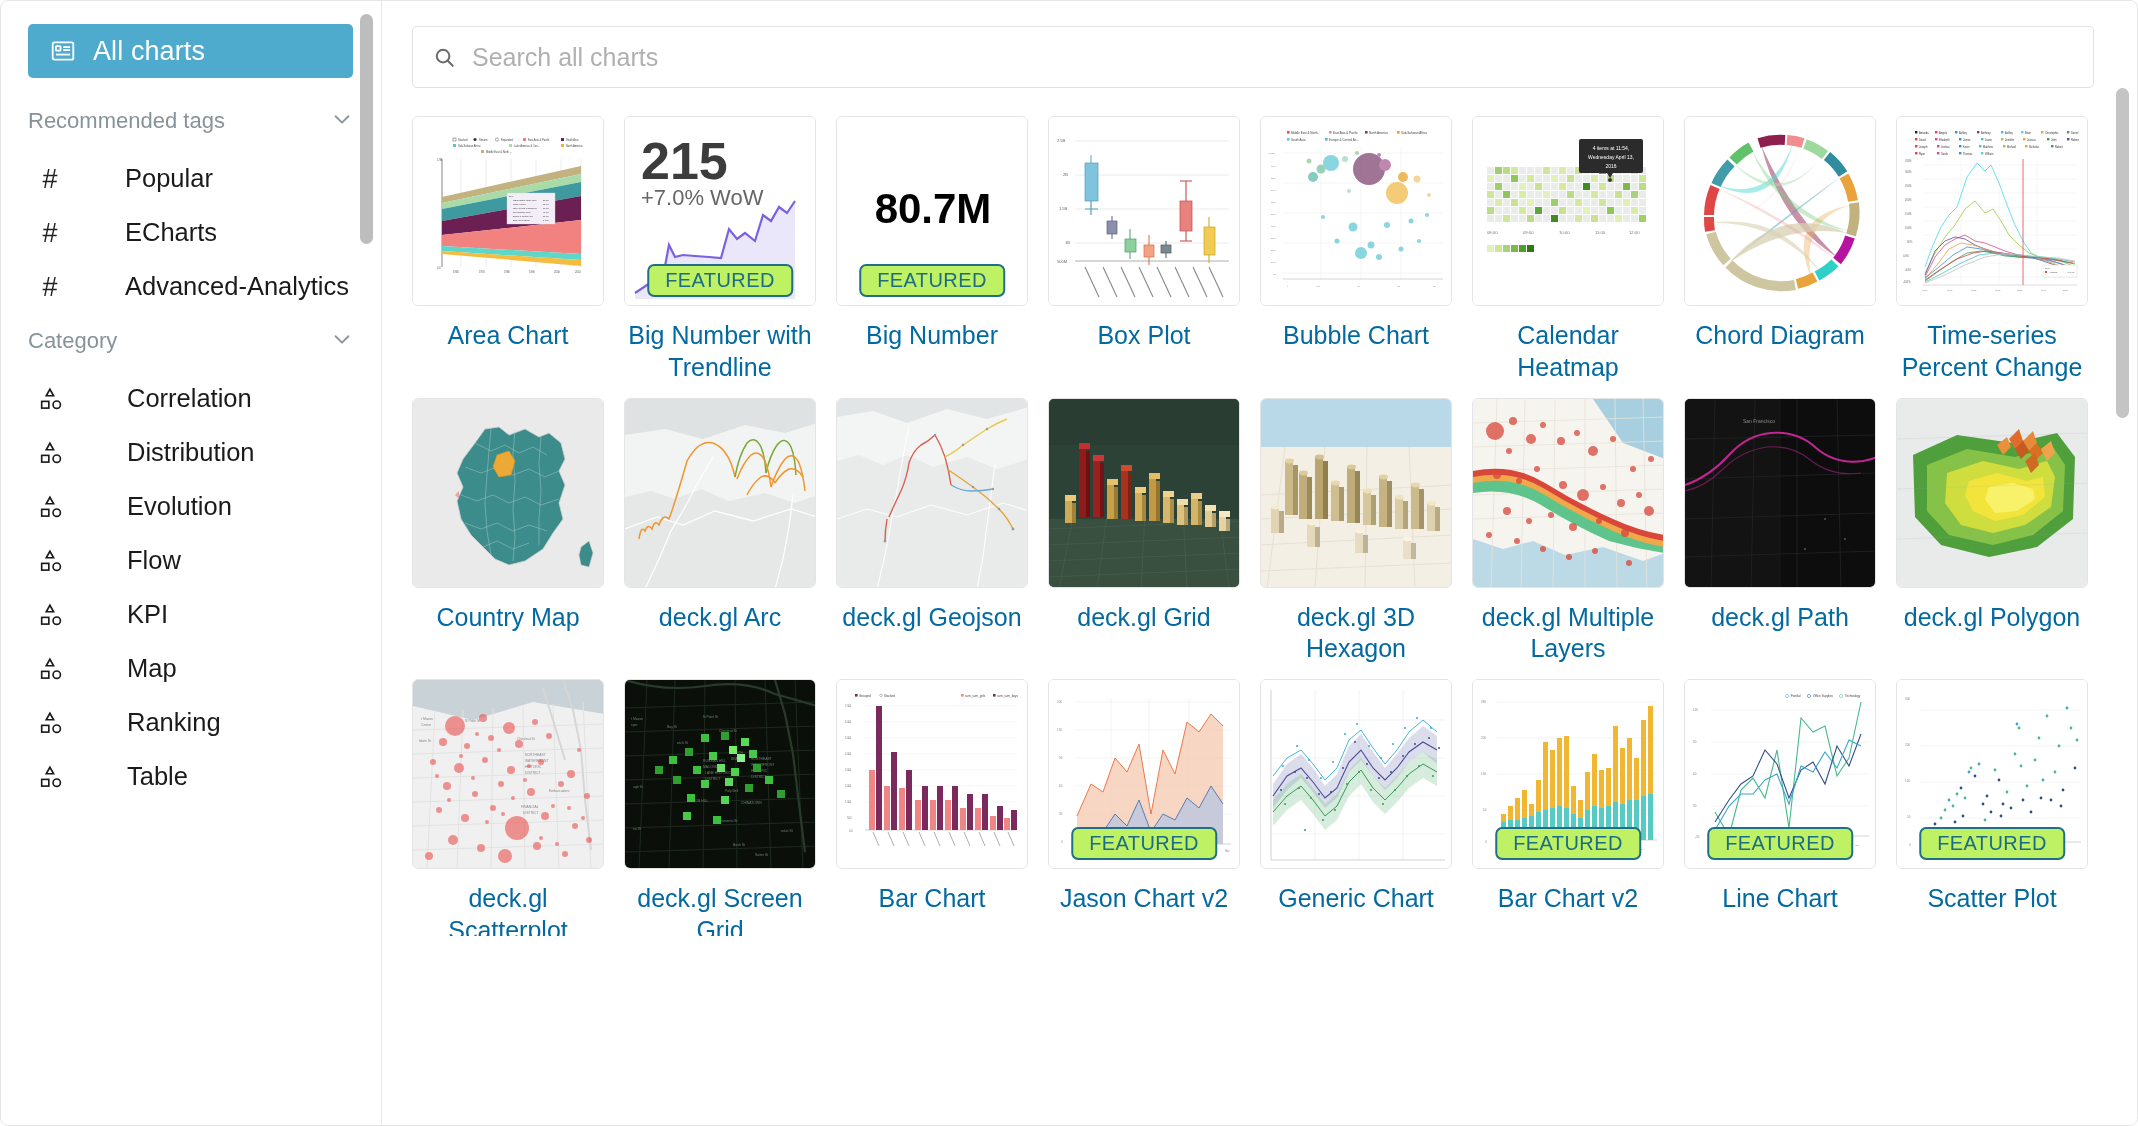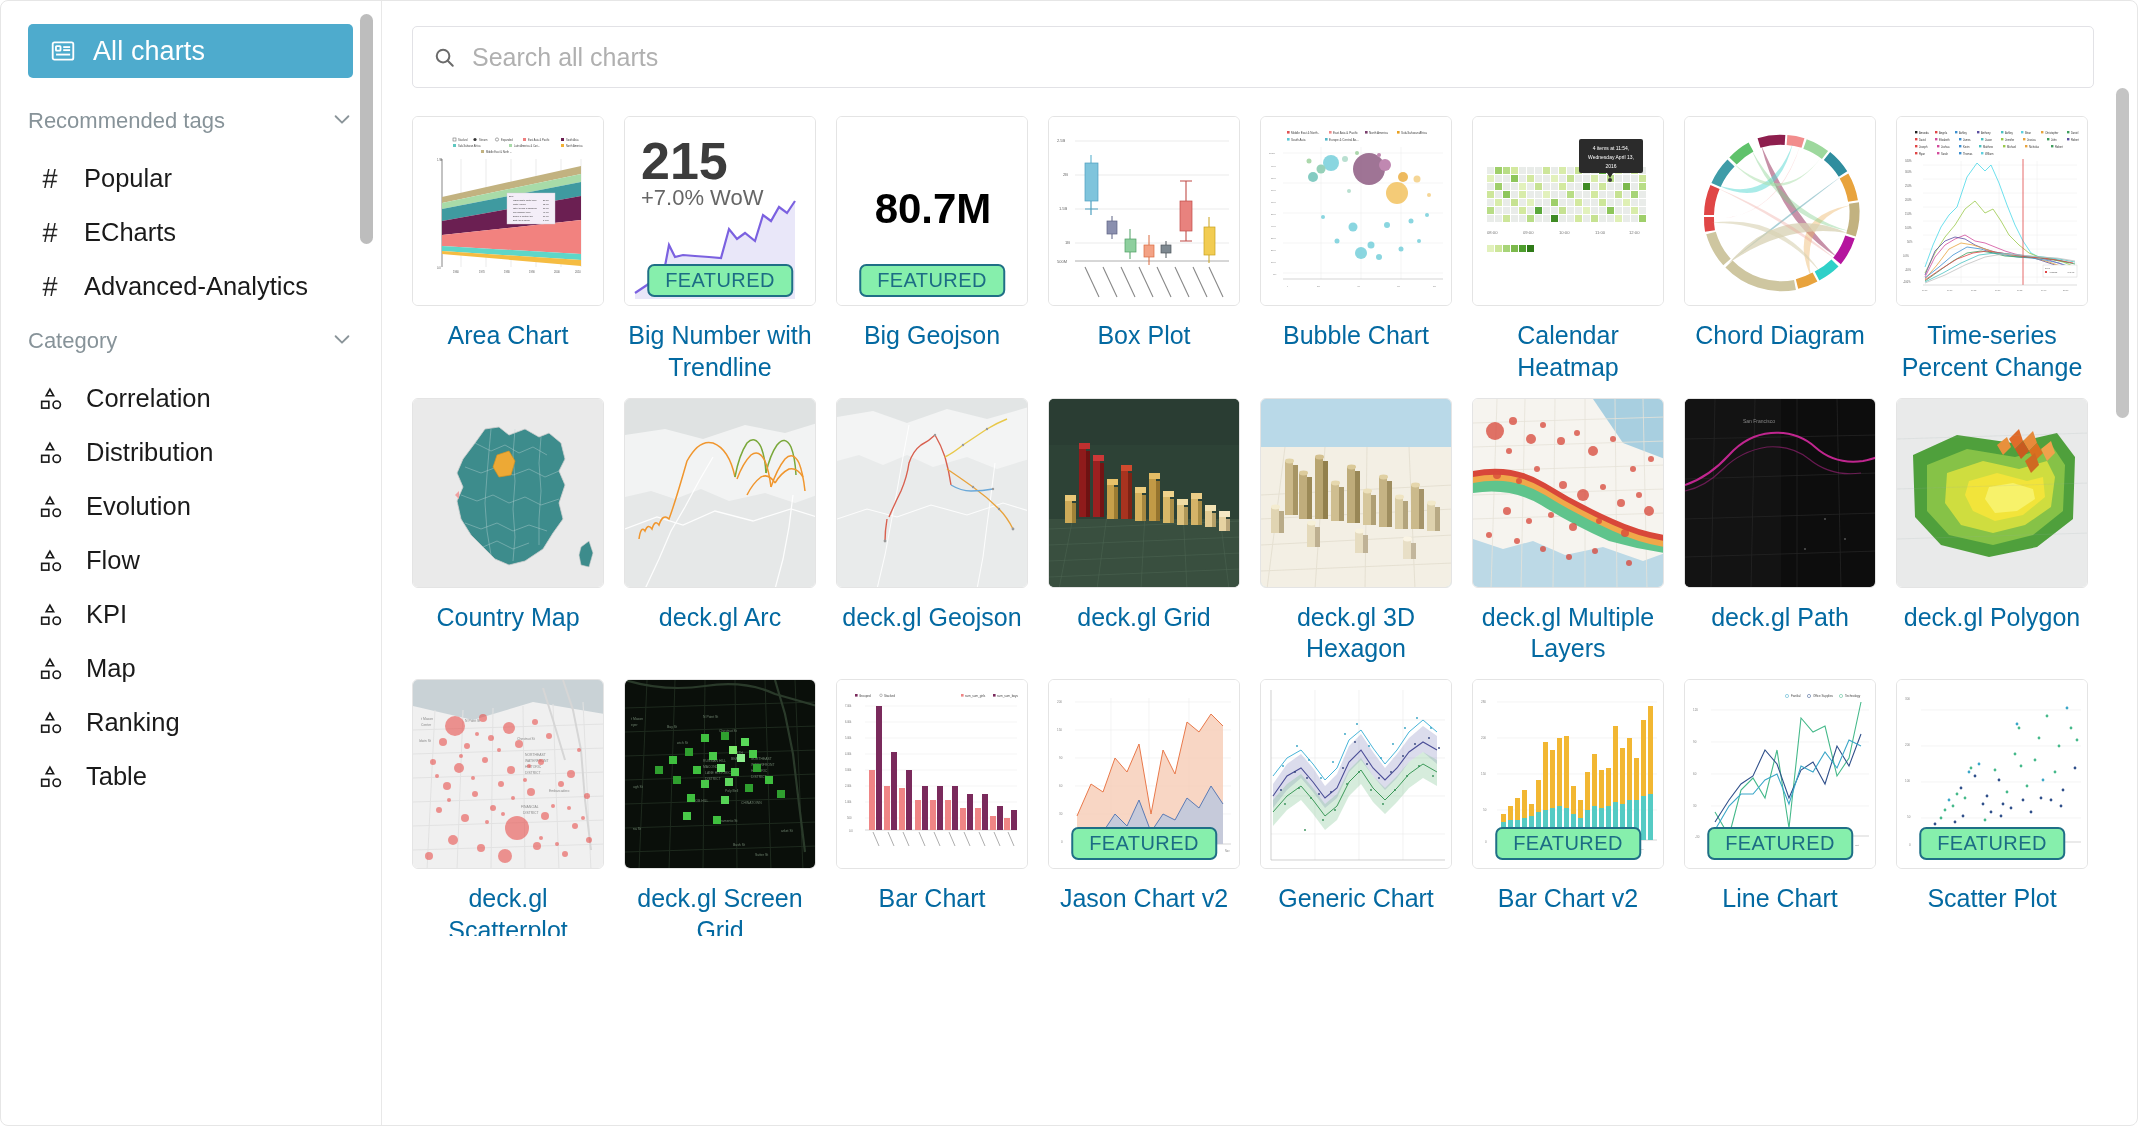--- a/index.html
+++ b/index.html
@@ -83,21 +83,21 @@
   }
   .nav-item .hash {
     font-size: 27px;
     color: #222;
     line-height: 1;
     width: 24px;
     text-align: center;
     font-weight: 400;
   }
   .nav-item .catico { width: 26px; height: 26px; flex: 0 0 26px; display:block; }
-  .nav-item .t { line-height: 1; }
+  .nav-item .t { line-height: 1; margin-left: 41px; }
 
   .tags-list { margin-bottom: 14px; }
   .cat-list { }
 
   
   .sb-track {
     position: absolute;
     top: 10px;
     right: 8px;
     width: 14px;
@@ -169,21 +169,21 @@
     overflow: hidden;
   }
   .thumb svg { display: block; width: 192px; height: 190px; }
   .featured {
     position: absolute;
     left: 50%;
     transform: translateX(-50%);
     bottom: 8px;
     border: 2px solid #1f6f86;
     color: #1c6c84;
-    background: #86efac;
+    background: #bef264;
     border-radius: 7px;
     font-size: 20px;
     letter-spacing: 0.4px;
     padding: 4px 16px 5px 16px;
     line-height: 1;
     white-space: nowrap;
   }
   .cap {
     margin-top: 14px;
     text-align: center;
@@ -464,21 +464,21 @@
         </div>
 
         <div class="card">
           <div class="thumb">
             <svg viewBox="0 0 192 190">
               <rect width="192" height="190" fill="#fff"></rect>
               <text x="96" y="106" font-size="42" font-weight="bold" fill="#000" text-anchor="middle" font-family="Liberation Sans">80.7M</text>
             </svg>
             <div class="featured">FEATURED</div>
           </div>
-          <div class="cap">Big Geojson</div>
+          <div class="cap">Big Number</div>
         </div>
 
         <div class="card">
           <div class="thumb">
             <svg viewBox="0 0 192 190">
               <rect width="192" height="190" fill="#fff"></rect>
               <g stroke="#e3e3e3" stroke-width="0.7">
                 <line x1="26" y1="24" x2="180" y2="24"></line>
                   <line x1="26" y1="58" x2="180" y2="58"></line>
                 <line x1="26" y1="92" x2="180" y2="92"></line>

